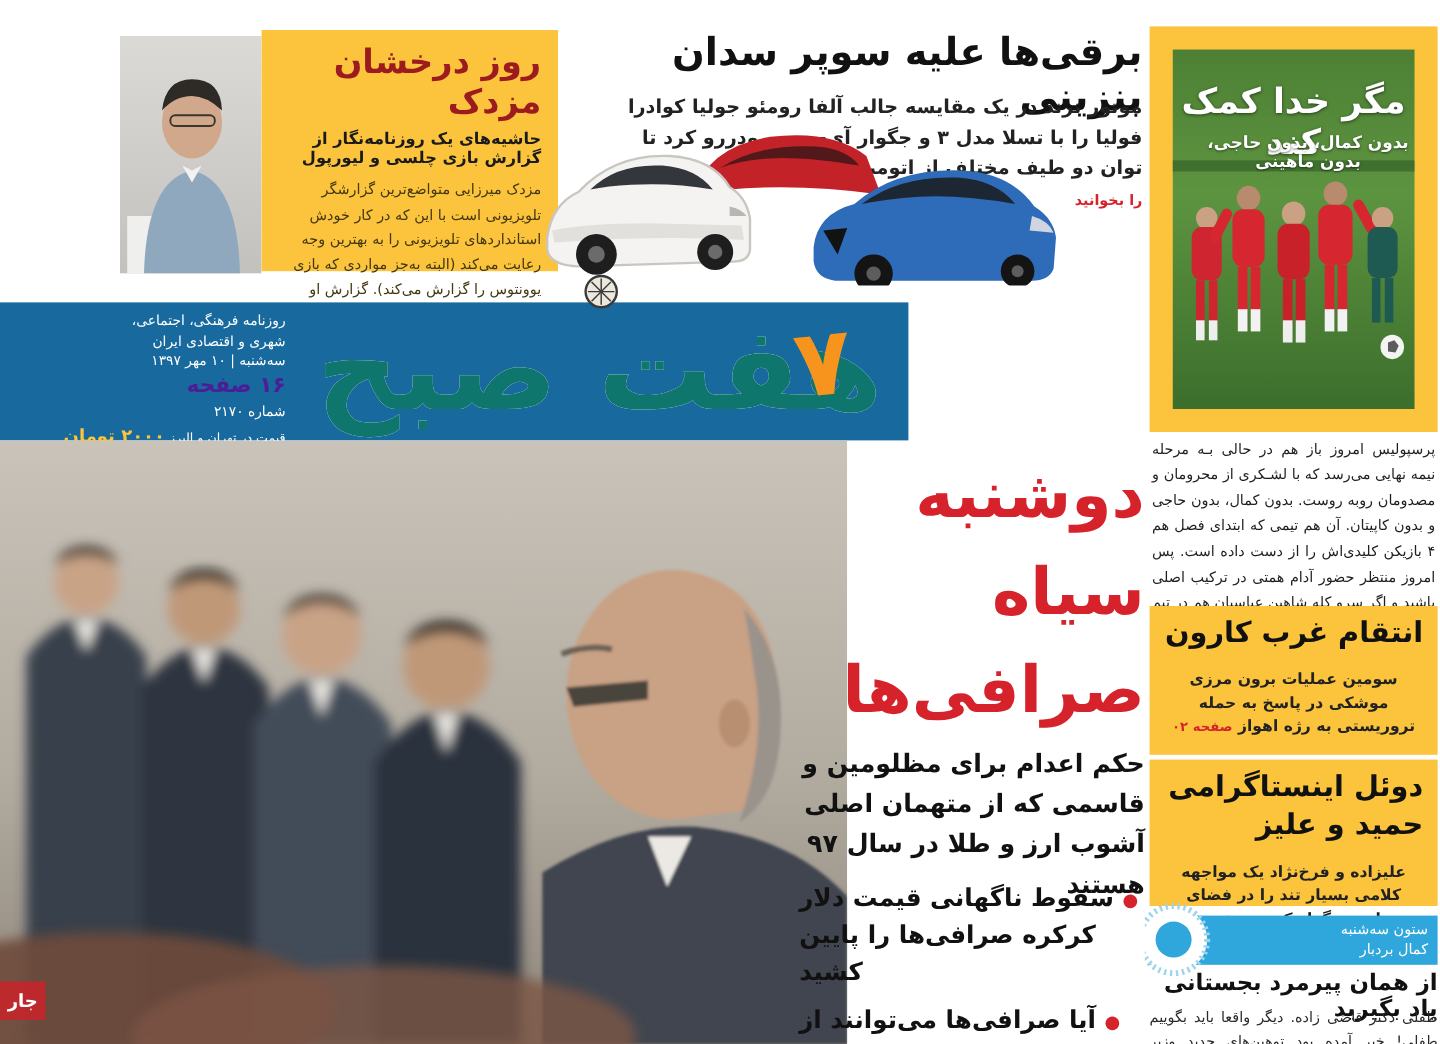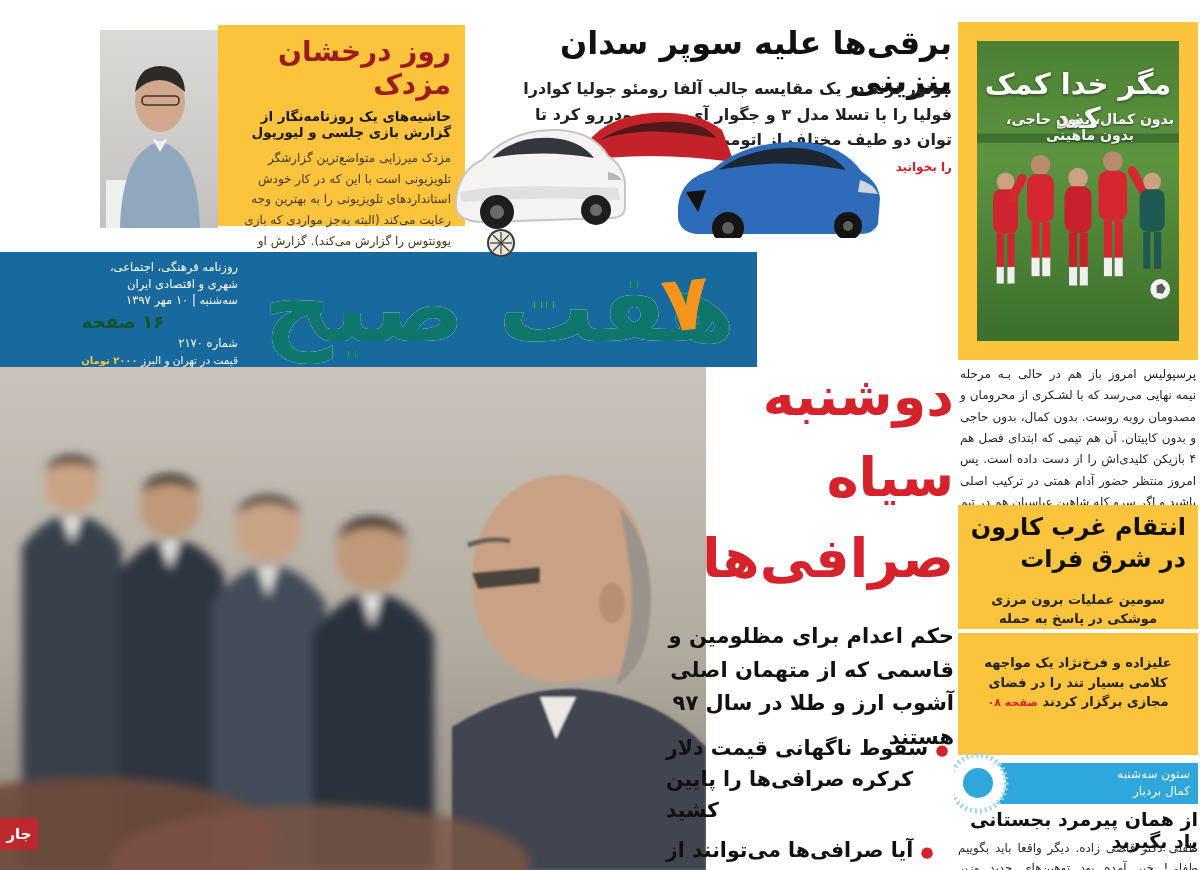--- a/index.html
+++ b/index.html
@@ -35,33 +35,33 @@
   .tr-photo { position:absolute; left:0; top:0; width:100%; height:100%; }
   .tr-head { position:absolute; left:0; top:26px; width:100%; text-align:center; color:#fff;
     font-size:29px; font-weight:bold; text-shadow:0 1px 3px rgba(0,0,0,.55); }
   .tr-sub { position:absolute; left:12px; top:70px; width:100%; text-align:center; color:#fff;
     font-size:14px; font-weight:bold; text-shadow:0 1px 2px rgba(0,0,0,.55); }
 
   
   .banner { left:0; top:252px; width:757px; height:115px; background:#17699e; }
   .mast-info { left:8px; top:259px; width:230px; text-align:right; color:#fff; }
   .mi-line { font-size:11.5px; line-height:1.45; }
-  .mi-pages { font-size:18px; font-weight:bold; color:#14532d; line-height:1.45;text-align:center; }
+  .mi-pages { font-size:18px; font-weight:bold; color:#4c1d95; line-height:1.45; }
   .mi-issue { font-size:11.5px; line-height:1.5; }
   .mi-price { font-size:10.5px; line-height:1.55; }
-  .mi-price b { font-size:10px; color:#ffc53a; }
+  .mi-price b { font-size:15px; color:#ffc53a; }
   .logo-script { left:242px; top:252px; width:515px; height:115px; color:#0f766e;
     font-size:96px; font-weight:bold; line-height:112px; text-align:center; letter-spacing:-4px;
     text-shadow:0 0 0 #fff; white-space:nowrap; }
   .logo-seven { left:662px; top:258px; font-size:78px; font-weight:bold; color:#f7941d; transform:rotate(-6deg); z-index:3; }
   .medal { left:486px; top:228px; width:30px; height:30px; z-index:3; }
 
   
   .main-photo { left:0; top:367px; width:706px; height:503px; }
-  .main-head { left:698px; top:356px; width:256px; text-align:right; color:#d6232b;
+  .main-head { left:698px; top:372px; width:256px; text-align:right; color:#d6232b;
     font-weight:bold; font-size:54px; line-height:81px; letter-spacing:-2px; white-space:nowrap; }
   .main-deck { left:666px; top:620px; width:288px; font-size:21px; font-weight:bold; color:#111;
     text-align:right; line-height:1.6; }
   .main-bullets { left:666px; top:733px; width:290px; }
   .bullet-row { font-size:20.5px; font-weight:bold; color:#111; text-align:left; line-height:1.52; margin-bottom:9px; }
   .bullet-dot { color:#d6232b; font-size:15px; }
 
   
   .rc-para { left:960px; top:364px; width:236px; font-size:12px; color:#1f1f1f;
     text-align:justify; line-height:1.78; }
@@ -290,26 +290,29 @@
   <div class="abs main-bullets rtl">
     <div class="bullet-row"><span class="bullet-dot">●</span> <span>سقوط ناگهانی قیمت دلار کرکره صرافی‌ها را پایین کشید</span></div>
     <div class="bullet-row"><span class="bullet-dot">●</span> <span>آیا صرافی‌ها می‌توانند از خریدن دلار مشتریان خودداری کنند؟</span></div>
   </div>
 
   <div class="abs rc-para rtl"><span>پرسپولیس امروز باز هم در حالی بـه مرحله نیمه نهایی می‌رسد که با لشـکری از محرومان و مصدومان روبه روست. بدون کمال، بدون حاجی و بدون کاپیتان. آن هم تیمی که ابتدای فصل هم ۴ بازیکن کلیدی‌اش را از دست داده است. پس امروز منتظر حضور آدام همتی در ترکیب اصلی باشید و اگر سرو کله شاهین عباسیان هم در تیم پیدا شد تعجب نکنید.</span> <span class="red-ref">صفحه ۱۱</span></div>
 
   <div class="abs yellow-box yb1 rtl">
     <div class="yb-head">
       <div>انتقام غرب کارون</div>
-      <div>در شرق فرات</div>
     </div>
     <div class="yb-body"><span>سومین عملیات برون مرزی موشکی در پاسخ به حمله تروریستی به رژه اهواز</span> <span class="red-ref">صفحه ۰۲</span></div>
   </div>
 
   <div class="abs yellow-box yb2 rtl">
+    <div class="yb-head">
+      <div>دوئل اینستاگرامی</div>
+      <div>حمید و علیز</div>
+    </div>
     <div class="yb-body"><span>علیزاده و فرخ‌نژاد یک مواجهه کلامی بسیار تند را در فضای مجازی برگزار کردند</span> <span class="red-ref">صفحه ۰۸</span></div>
   </div>
 
   <div class="abs col-band"></div>
   <svg class="abs col-dial" viewBox="0 0 70 66">
     <circle cx="24" cy="33" r="28" fill="#ffffff"></circle>
     <circle cx="24" cy="33" r="28" fill="none" stroke="#9fd4ec" stroke-width="5" stroke-dasharray="2 3"></circle>
     <circle cx="24" cy="33" r="15" fill="#2fa7dc"></circle>
   </svg>
   <div class="abs col-head rtl">از همان پیرمرد بجستانی یاد بگیرید</div>

